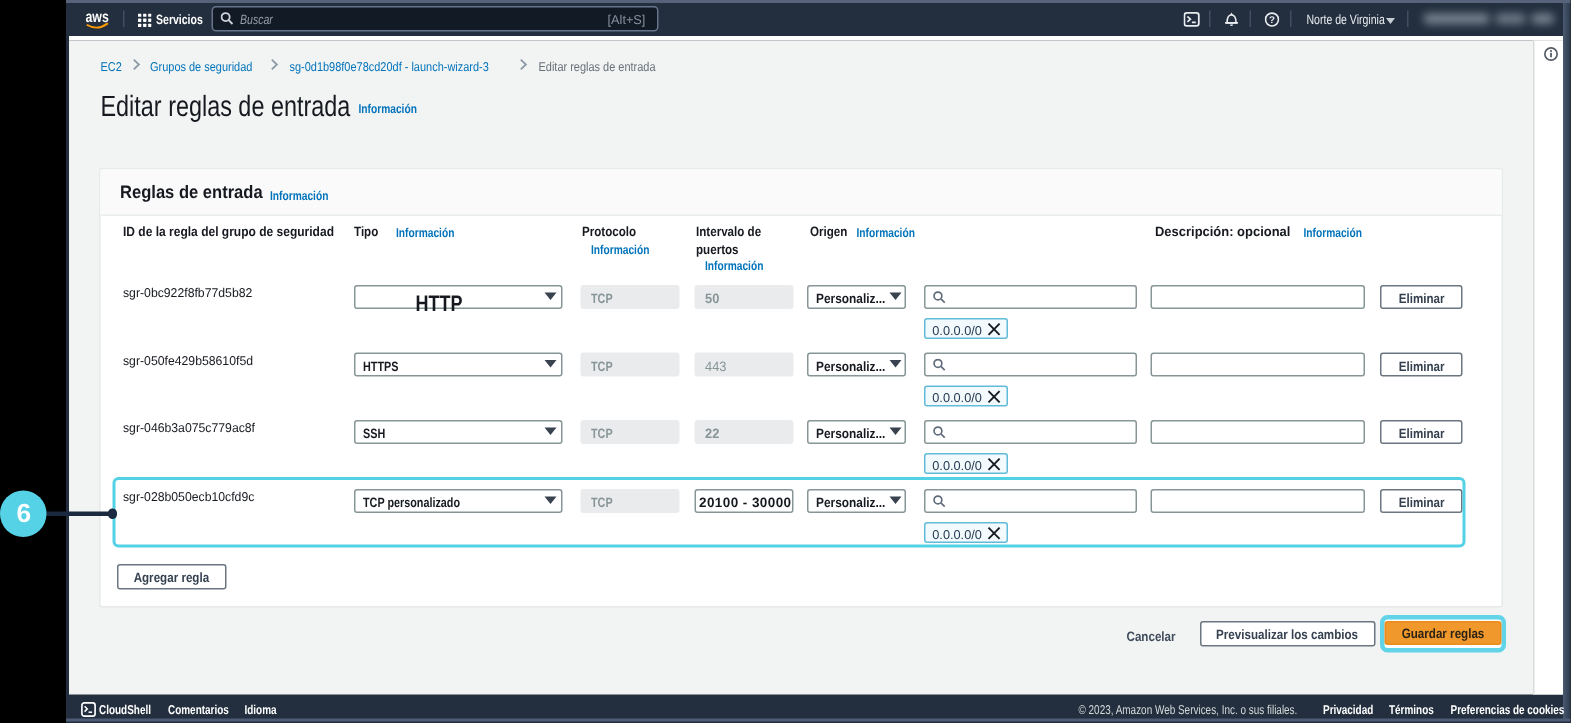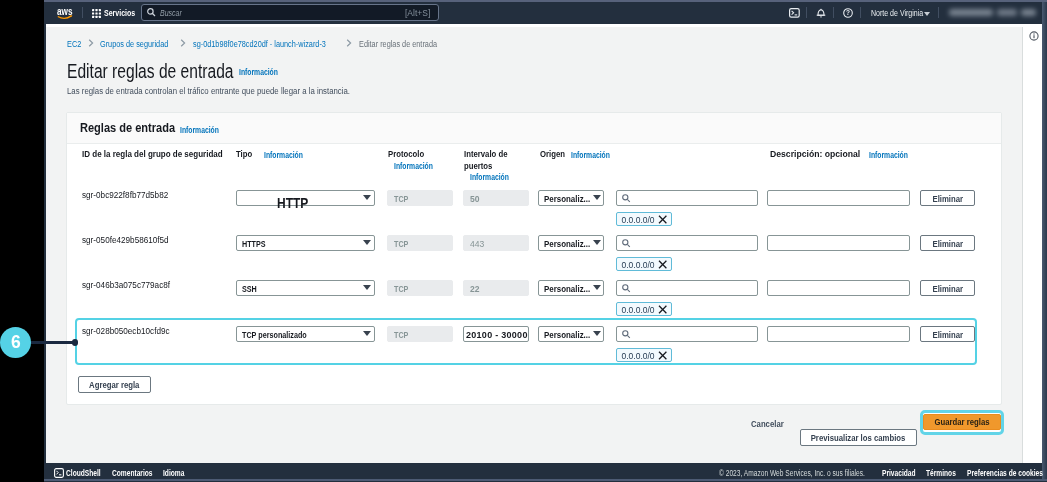--- a/index.html
+++ b/index.html
@@ -104,21 +104,20 @@
       <polyline points="1.2,0.8 4.6,4 1.2,7.2" fill="none" stroke="#8d9aa5" stroke-width="1.2"></polyline>
     </svg>
   <div class="a blue" style="left:193px; top:38.7px; font-size:8.5px;"><span class="s86">sg-0d1b98f0e78cd20df - launch-wizard-3</span></div>
   <svg class="a" style="left:346px; top:38.5px;" width="6" height="8" viewBox="0 0 6 8">
       <polyline points="1.2,0.8 4.6,4 1.2,7.2" fill="none" stroke="#8d9aa5" stroke-width="1.2"></polyline>
     </svg>
   <div class="a" style="left:359px; top:38.7px; font-size:8.5px; color:#687078;"><span class="s86">Editar reglas de entrada</span></div>
 
   <div class="a" style="left:67px; top:60px; font-size:19.5px; color:#16191f;"><span style="display:inline-block; transform:scaleX(.8); transform-origin:0 50%; white-space:nowrap;">Editar reglas de entrada</span></div>
   <div class="a info" style="left:238.5px; top:67px;"><span class="s80">Información</span></div>
-  <div class="a" style="left:67px; top:85.8px; font-size:8.5px; color:#414d5c;"><span style="display:inline-block; transform:scaleX(.92); transform-origin:0 50%; white-space:nowrap;">Las reglas de entrada controlan el tráfico entrante que puede llegar a la instancia.</span></div>
 
   <div class="a" style="left:66px; top:112px; width:935.5px; height:293px; background:#fff; border:1px solid #e6eaea; border-radius:2px;"></div>
   <div class="a" style="left:67px; top:113px; width:933.5px; height:31px; background:#fafafa; border-bottom:1px solid #eaeded;"></div>
   <div class="a" style="left:80px; top:121.3px; font-size:12px; font-weight:bold; color:#16191f;"><span style="display:inline-block; transform:scaleX(.92); transform-origin:0 50%; white-space:nowrap;">Reglas de entrada</span></div>
   <div class="a info" style="left:180px; top:124.5px;"><span class="s80">Información</span></div>
 
   <div class="hdr" style="left:82px; top:149px;"><span style="display:inline-block; transform:scaleX(.89); transform-origin:0 50%; white-space:nowrap;">ID de la regla del grupo de seguridad</span></div>
   <div class="hdr" style="left:236px; top:149px;"><span class="s86">Tipo</span></div>
   <div class="info" style="left:264px; top:149.8px;"><span class="s80">Información</span></div>
   <div class="hdr" style="left:388px; top:149px;"><span class="s86">Protocolo</span></div>
@@ -232,21 +231,21 @@
 
   <div class="a" style="left:75px; top:318.3px; width:902.3px; height:46.7px; border:2.2px solid #54d2e5; border-radius:4px;"></div>
 
   <div class="a" style="left:29px; top:341.2px; width:44px; height:3px; background:#1a2940;"></div>
   <div class="a" style="left:71.7px; top:339.4px; width:6.6px; height:6.6px; border-radius:50%; background:#1a2940;"></div>
   <div class="a" style="left:0.2px; top:327.3px; width:31px; height:31px; border-radius:50%; background:#55d2e6; color:#fff; font-size:17.5px; font-weight:bold; text-align:center; line-height:31px; letter-spacing:-0.5px;">6</div>
 
   <div class="btn" style="left:78px; top:376px; width:73px; height:17px; line-height:16.6px;"><span class="sc86">Agregar regla</span></div>
 
   <div class="a" style="left:751px; top:418.6px; font-size:9px; font-weight:bold; color:#414d5c;"><span class="s86">Cancelar</span></div>
-  <div class="btn" style="left:800px; top:429px; width:117px; line-height:16.2px;"><span class="sc86">Previsualizar los cambios</span></div>
+  <div class="btn" style="left:800px; top:414px; width:117px; line-height:16.2px;"><span class="sc86">Previsualizar los cambios</span></div>
   <div class="a" style="left:919.5px; top:410px; width:84.5px; height:25px; border:3px solid #62d4e8; border-radius:5px; background:#fff;"></div>
   <div class="a" style="left:923px; top:414.3px; width:77.5px; height:16.2px; background:#f0982c; border:1px solid #ea8c1e; border-radius:2px; color:#2b2315; font-weight:bold; font-size:9px; text-align:center; line-height:15.8px;"><span class="sc86">Guardar reglas</span></div>
 
   <div class="a" style="left:44px; top:478.6px; width:1003px; height:2px; background:#4d5b74;"></div>
   <svg class="a" style="left:53.8px; top:467.5px;" width="10" height="10" viewBox="0 0 10 10">
     <rect x="0.6" y="0.6" width="8.8" height="8.8" rx="1.6" fill="none" stroke="#fff" stroke-width="1.1"></rect>
     <polyline points="2.4,2.8 4.2,4.6 2.4,6.4" fill="none" stroke="#fff" stroke-width="1"></polyline>
     <line x1="5" y1="6.8" x2="7.4" y2="6.8" stroke="#fff" stroke-width="1"></line>
   </svg>
   <div class="a" style="left:65.5px; top:468px; font-size:8.5px; font-weight:bold; color:#fff;"><span class="s78">CloudShell</span></div>

